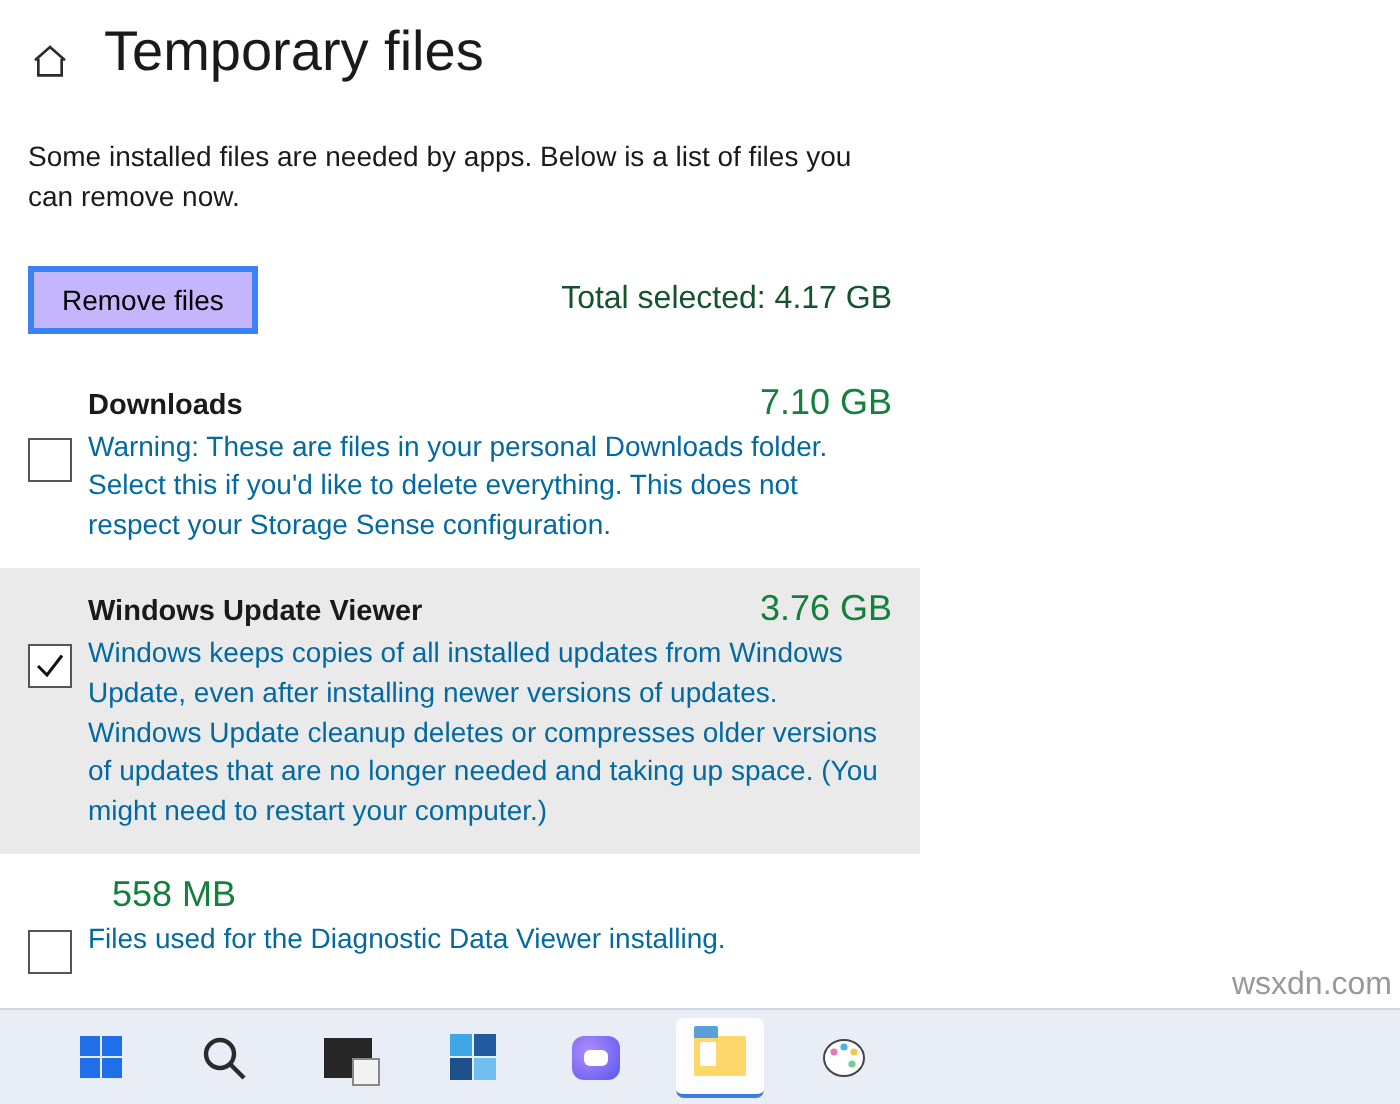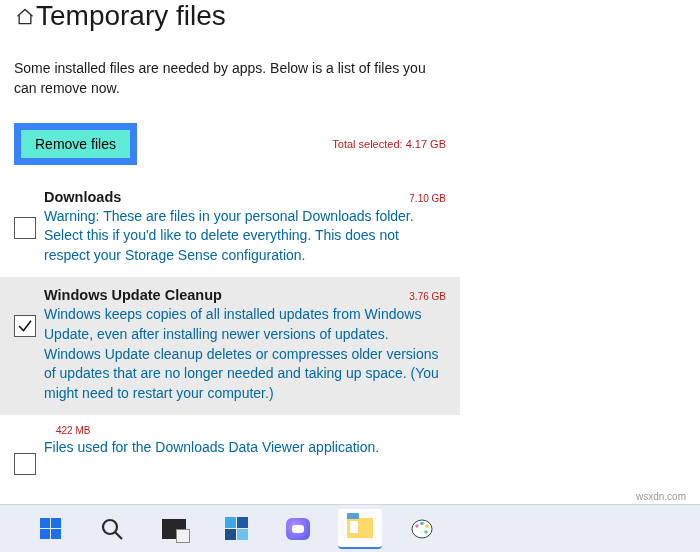--- a/index.html
+++ b/index.html
@@ -8,22 +8,24 @@
       height: 552px;
       font-family: "Segoe UI", Arial, sans-serif;
       font-size: 14px;
       color: #1a1a1a;
       background: #fff;
       position: relative;
       overflow: hidden;
     }
     .page-header {
       display: flex;
-      align-items: center;
+      align-items: flex-end;
+      gap: 16px;
       padding: 0 14px 8px 14px;
+      margin-top: 10px;
     }
     .home-icon-wrap {
       width: 22px; height: 22px;
       display: flex; align-items: center; justify-content: center;
       margin-top: 2px;
     }
     .page-title {
       font-size: 28px;
       font-weight: 400;
       color: #1a1a1a;
@@ -38,28 +40,28 @@
       padding: 24px 14px 0 14px;
       display: flex;
       align-items: center;
       justify-content: flex-start;
       gap: 0;
       width: 460px;
     }
     .remove-btn {
       font: inherit;
       padding: 6px 14px;
-      background: #5eead4;
-      border: 7px solid #3b82f6;
+      background: #c4b5fd;
+      border: 3px solid #3b82f6;
       cursor: pointer;
     }
     .total-selected {
       margin-left: auto;
-      font-size: 11px;
-      color: #b91c1c;
+      font-size: 16px;
+      color: #14532d;
     }
     .list {
       margin-top: 14px;
     }
     .item {
       display: flex;
       padding: 10px 14px 12px 14px;
       gap: 8px;
       width: 460px;
     }
@@ -74,21 +76,21 @@
       background: #fff;
     }
     .item:first-child .checkbox { margin-top: 28px; }
     .item-body { flex: 1; }
     .item-head {
       display: flex;
       justify-content: space-between;
       align-items: baseline;
     }
     .item-title { font-weight: 700; font-size: 14.5px; }
-    .item-size { font-size: 10px; color: #b91c1c; white-space: nowrap; margin-left: 12px;}
+    .item-size { font-size: 18px; color: #15803d; white-space: nowrap; margin-left: 12px;}
     .item-desc {
       color: #0369a1;
       line-height: 1.4;
       margin-top: 2px;
       font-size: 14px;
     }
     
     .taskbar {
       position: absolute;
       left: 0; right: 0; bottom: 0;
@@ -135,22 +137,22 @@
       width:26px;height:20px;background:#ffd76a;border-radius:1px;position:relative;
     }
     .explorer::before{content:"";position:absolute;left:0;top:-5px;width:12px;height:6px;background:#5aa0d6;border-radius:1px 1px 0 0;}
     .explorer::after{content:"";position:absolute;left:3px;top:3px;width:8px;height:12px;background:#fff;}
     .paint {
       width:26px;height:24px;position:relative;
     }
     .paint svg{width:26px;height:24px;}
     .watermark {
       position: absolute;
-      right: 14px; bottom: 50px;
-      font-size: 10px;
+      right: 4px; bottom: 50px;
+      font-size: 16px;
       color: #999;
       margin-top: 22px;
     }
   </style>
 </head>
 <body>
 
 <div class="page-header">
   <div class="home-icon-wrap">
     <svg width="20" height="20" viewBox="0 0 24 24" fill="none" stroke="#2b2b2b" stroke-width="1.6">
@@ -182,34 +184,34 @@
   </div>
 
   <div class="item selected">
     <div class="checkbox">
       <svg width="18" height="18" viewBox="0 0 24 24" fill="none" stroke="#111" stroke-width="2">
         <path d="M4 12 L10 18 L20 5"></path>
       </svg>
     </div>
     <div class="item-body">
       <div class="item-head">
-        <span class="item-title">Windows Update Cleanup</span>
+        <span class="item-title">Windows Update Viewer</span>
         <span class="item-size">3.76 GB</span>
       </div>
       <div class="item-desc">Windows keeps copies of all installed updates from Windows Update, even after installing newer versions of updates. Windows Update cleanup deletes or compresses older versions of updates that are no longer needed and taking up space. (You might need to restart your computer.)</div>
     </div>
   </div>
 
   <div class="item">
     <div class="checkbox"></div>
     <div class="item-body">
       <div class="item-head">
-        <span class="item-size">422 MB</span>
-      </div>
-      <div class="item-desc">Files used for the Downloads Data Viewer application.</div>
+        <span class="item-size">558 MB</span>
+      </div>
+      <div class="item-desc">Files used for the Diagnostic Data Viewer installing.</div>
     </div>
   </div>
 
 </div>
 
 <div class="watermark">wsxdn.com</div>
 
 <div class="taskbar">
   <div class="tb-item">
     <div class="start-logo">

